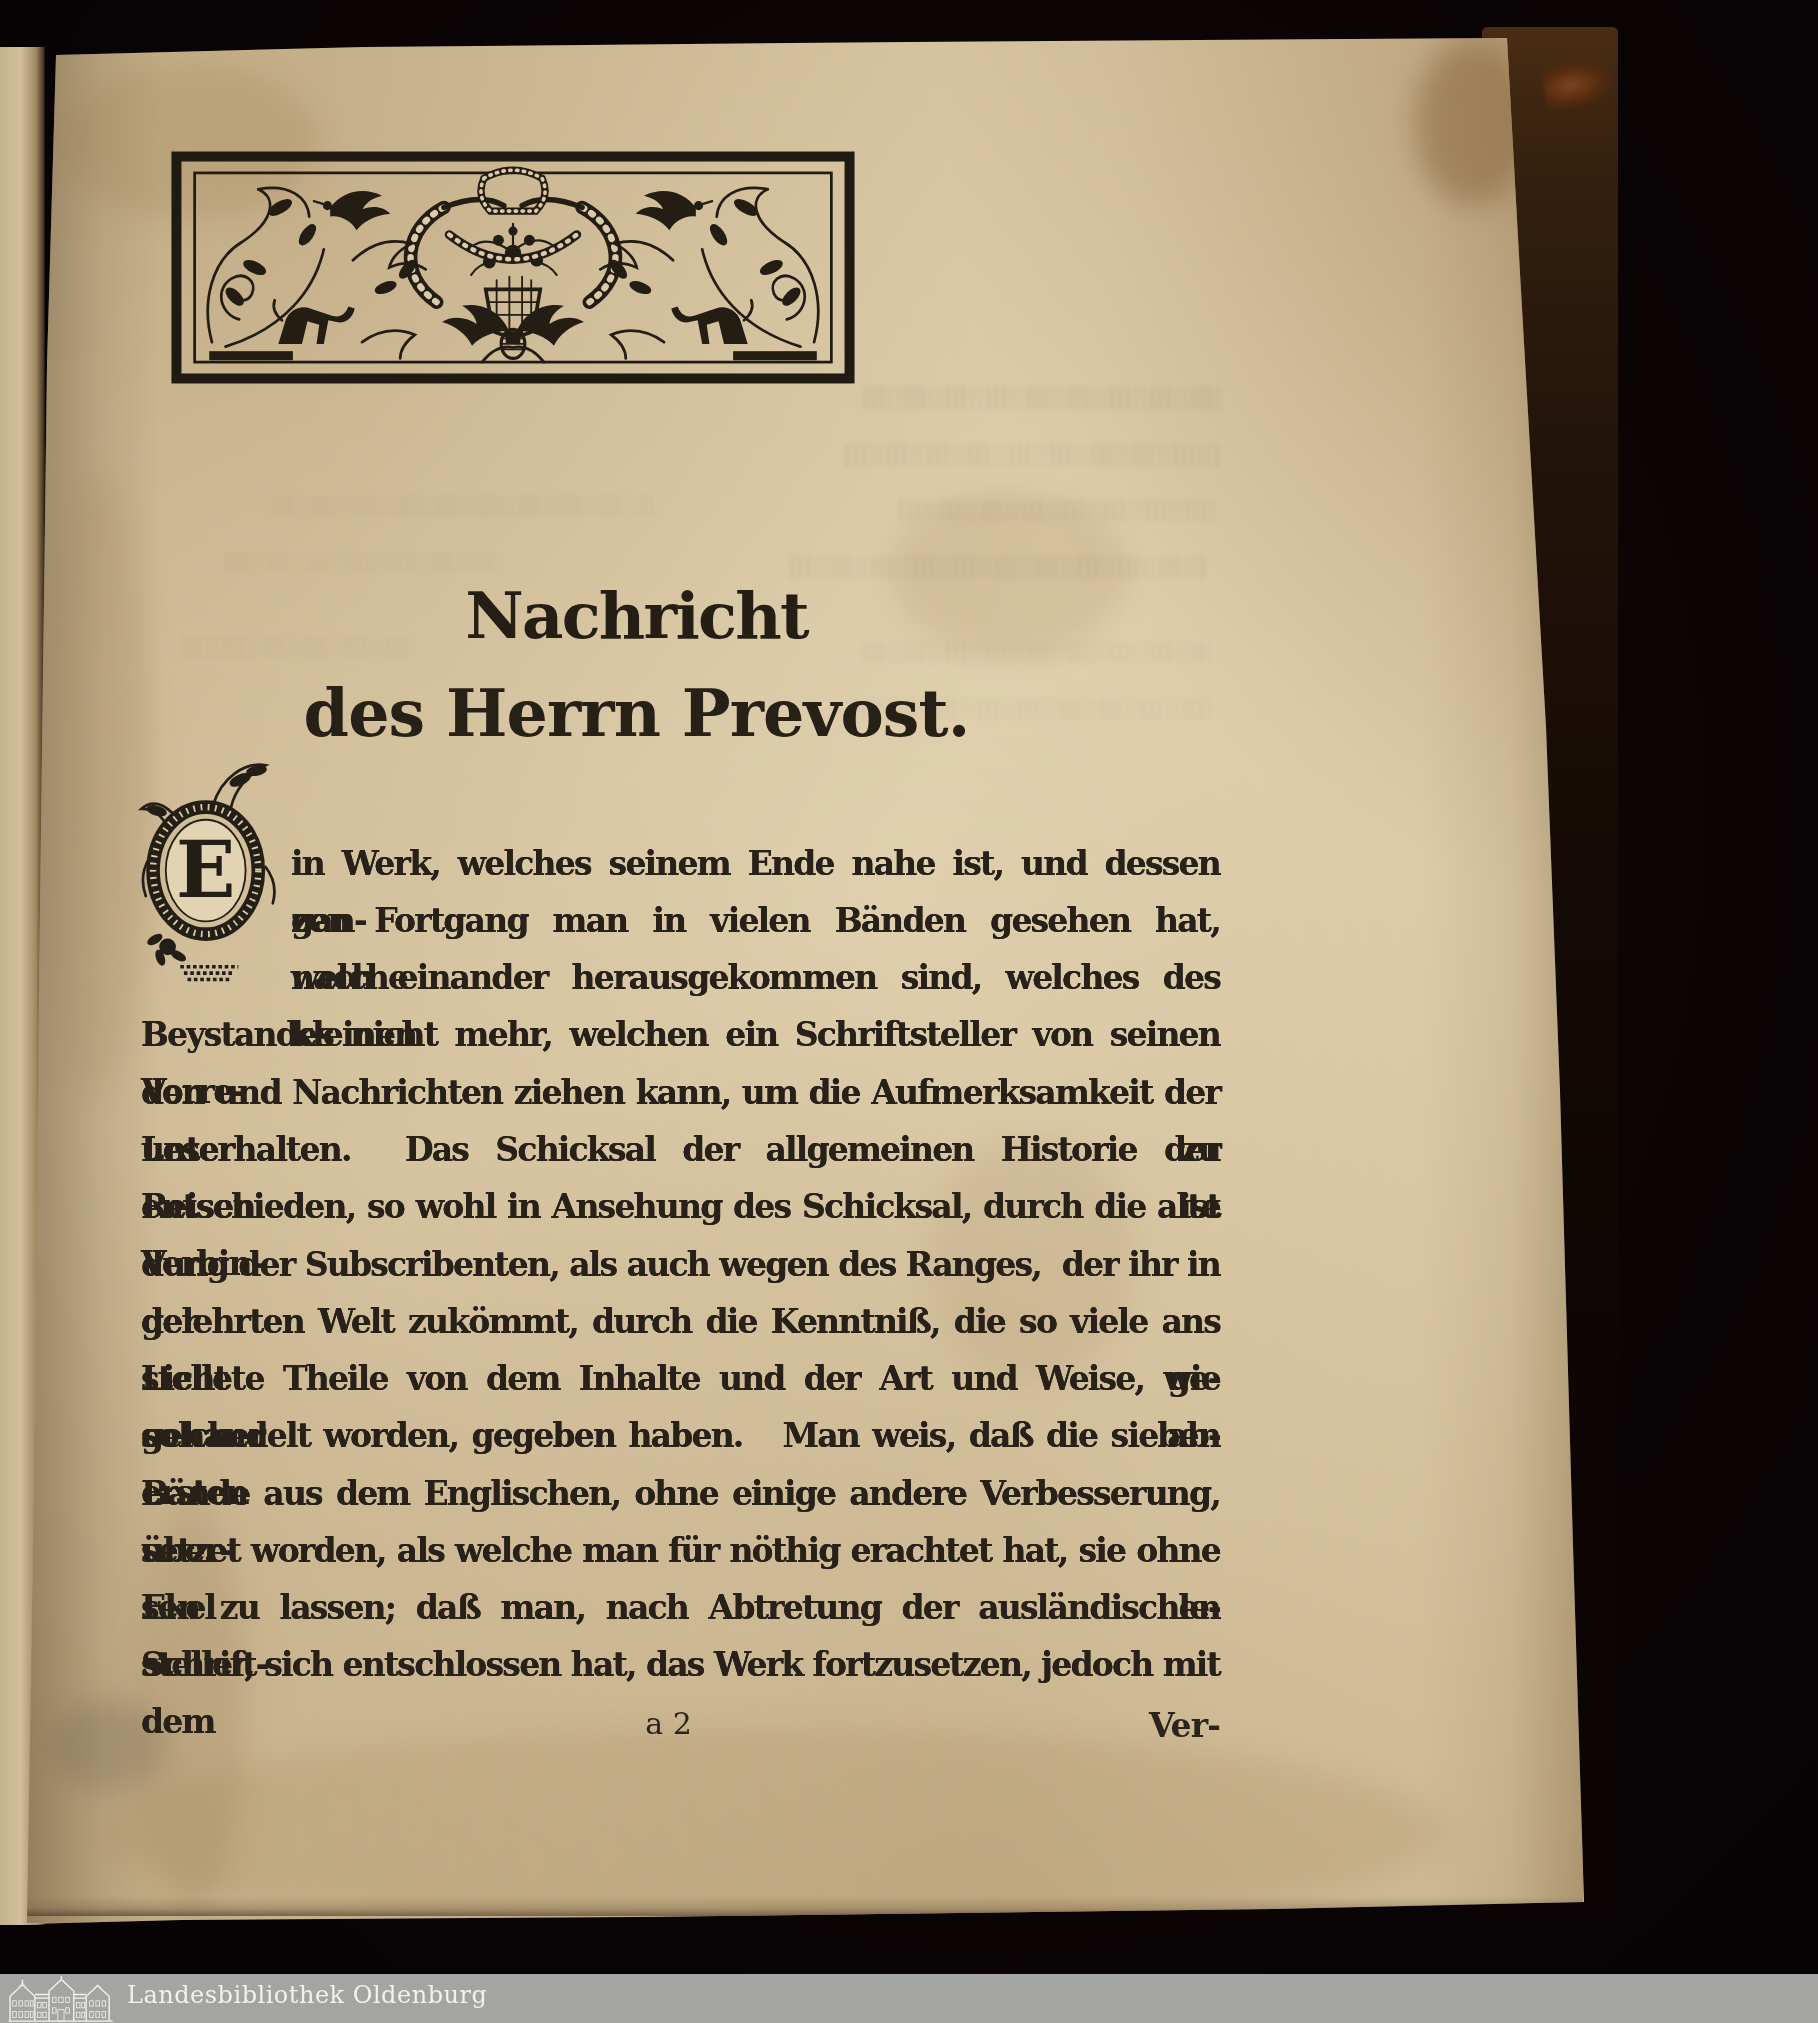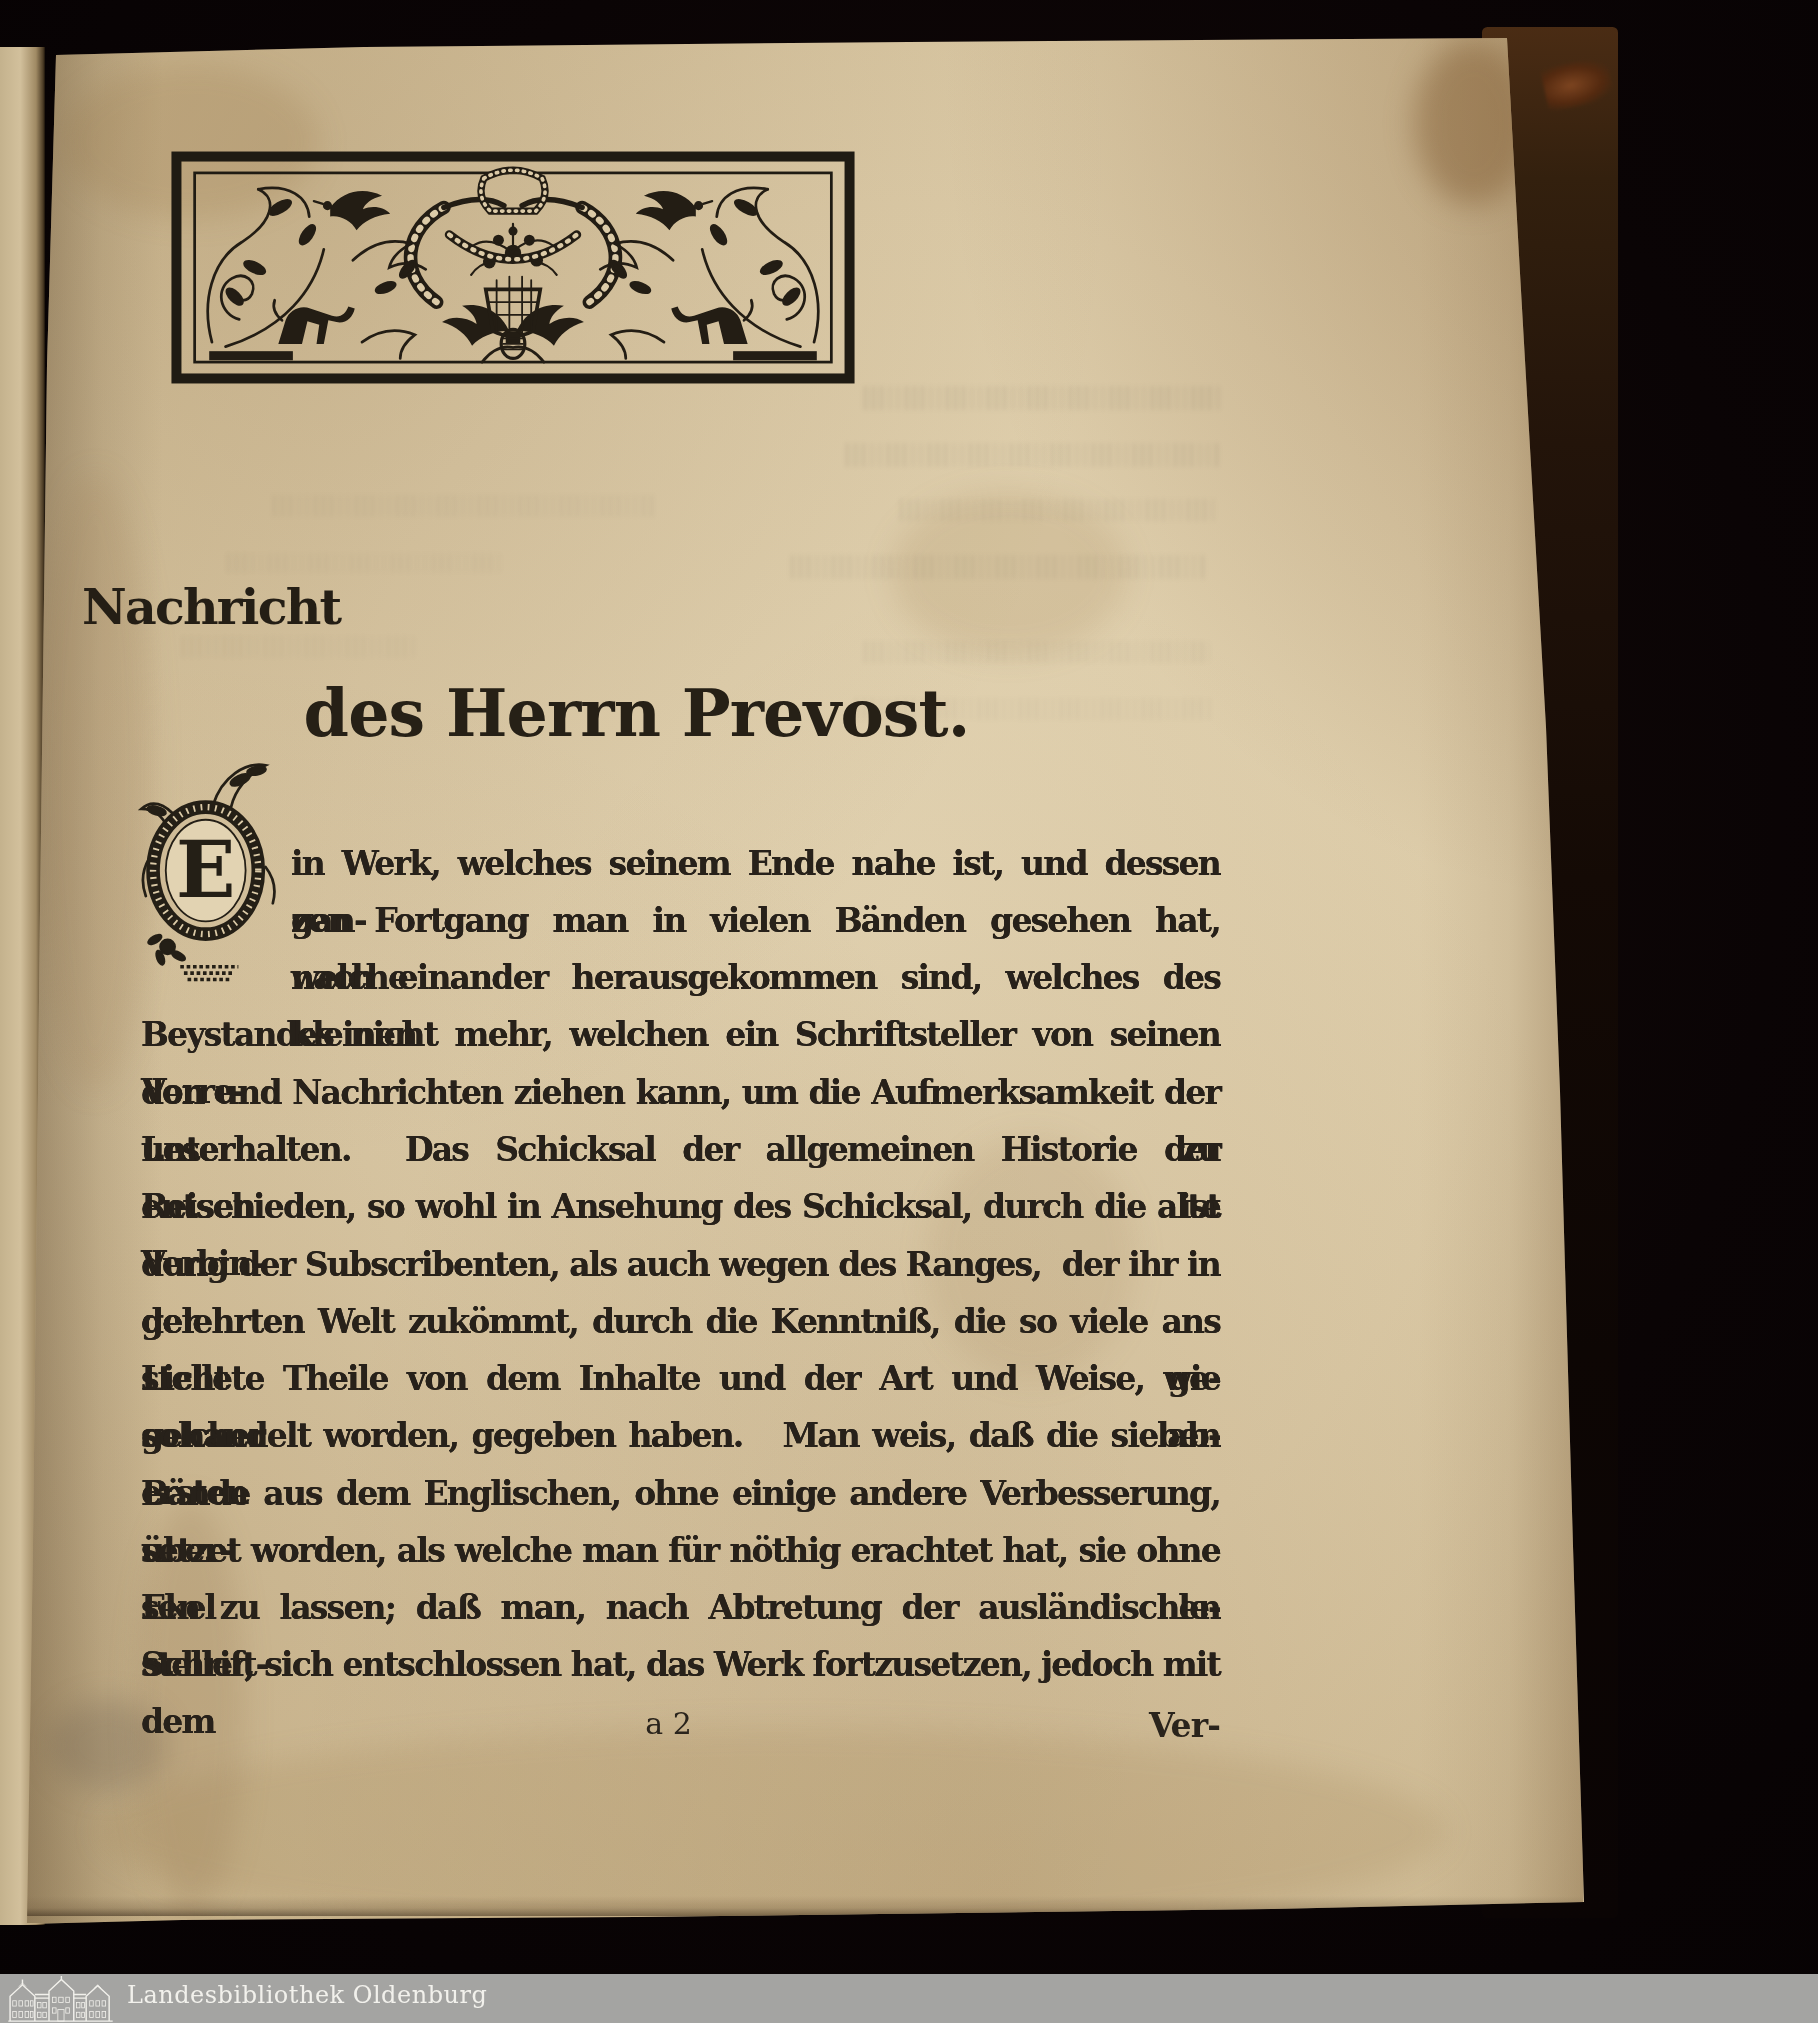--- a/index.html
+++ b/index.html
@@ -29,22 +29,22 @@
   .gutter-shade{position:absolute;left:27px;top:45px;width:136px;height:1878px;
      background:linear-gradient(90deg,rgba(80,60,36,.40) 0%,rgba(80,60,36,.12) 55%,rgba(80,60,36,0) 100%);}
   .right-shade{position:absolute;left:1418px;top:38px;width:165px;height:1873px;
      background:linear-gradient(270deg,rgba(110,80,45,.35) 0%,rgba(110,80,45,.10) 45%,rgba(110,80,45,0) 100%);}
   .bottom-edge{position:absolute;left:27px;top:1896px;width:1556px;height:20px;
      background:linear-gradient(180deg,rgba(0,0,0,0) 0%,rgba(120,100,70,.35) 60%,rgba(60,45,28,.6) 100%);}
   .stain{position:absolute;border-radius:50%;filter:blur(14.5px);}
   .ghost{position:absolute;filter:blur(2.7px);
      background:repeating-linear-gradient(90deg,rgba(96,86,68,.45) 0 2.7px,rgba(96,86,68,0) 2.7px 8.2px);}
   
-  .title1{position:absolute;left:82px;top:578px;width:1109px;text-align:left;
-     font-size:49px;font-weight:bold;letter-spacing:-1.8px;color:#241e15;}
+  .title1{position:absolute;left:82px;top:578px;width:1109px;text-align:center;
+     font-size:64px;font-weight:bold;letter-spacing:-1.8px;color:#241e15;}
   .title2{position:absolute;left:82px;top:675px;width:1109px;text-align:center;
      font-size:65px;font-weight:bold;letter-spacing:-0.9px;color:#262016;}
   .bodyline{position:absolute;font-size:33px;font-weight:bold;letter-spacing:-1.8px;
      color:#27211a;line-height:57px;height:57px;text-align:justify;text-align-last:justify;
      white-space:pre-wrap;text-shadow:0 0 0.5px #27211a;}
   .ind{left:291px;width:929px;}
   .ful{left:141px;width:1079px;}
   .sig{position:absolute;left:532px;top:1706px;width:273px;text-align:center;
      font-size:30px;font-weight:normal;color:#2a241c;}
   .catch{position:absolute;left:1000px;top:1706px;width:220px;text-align:right;

